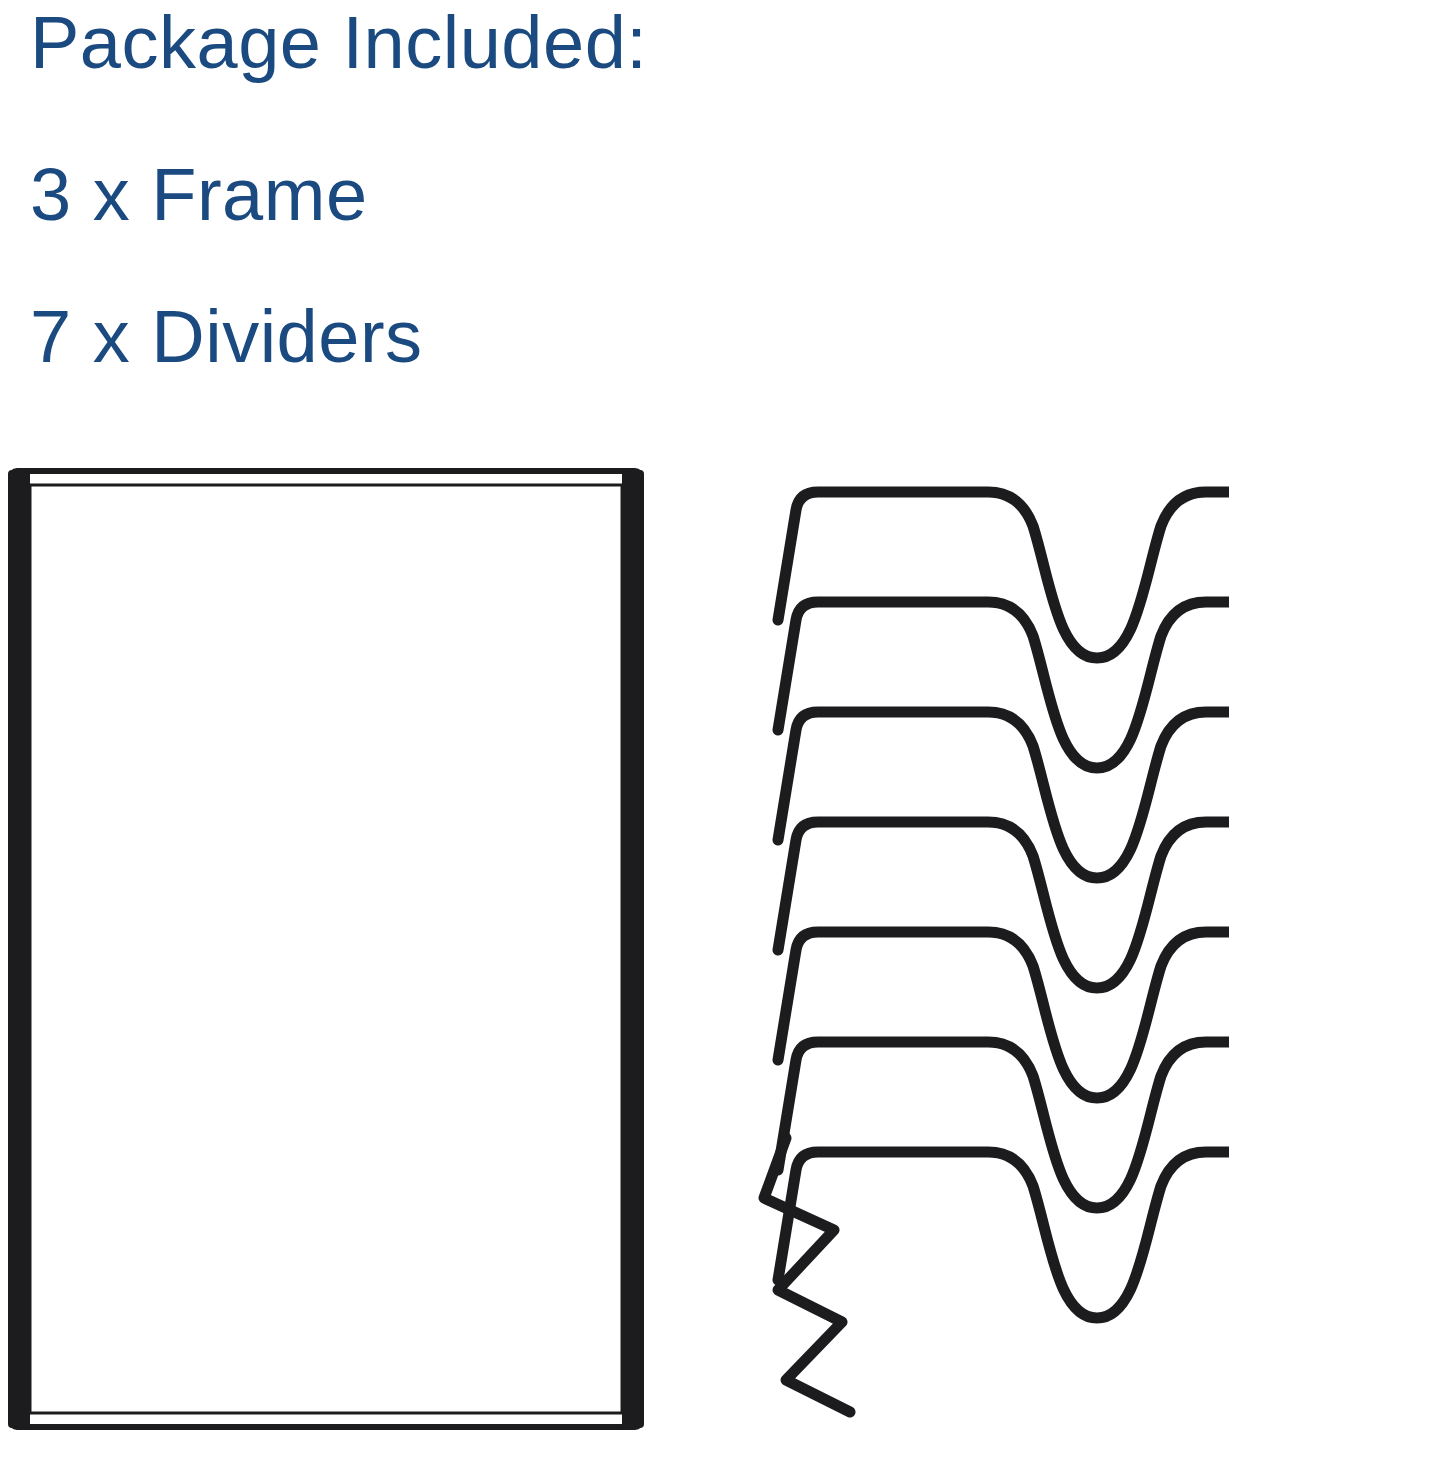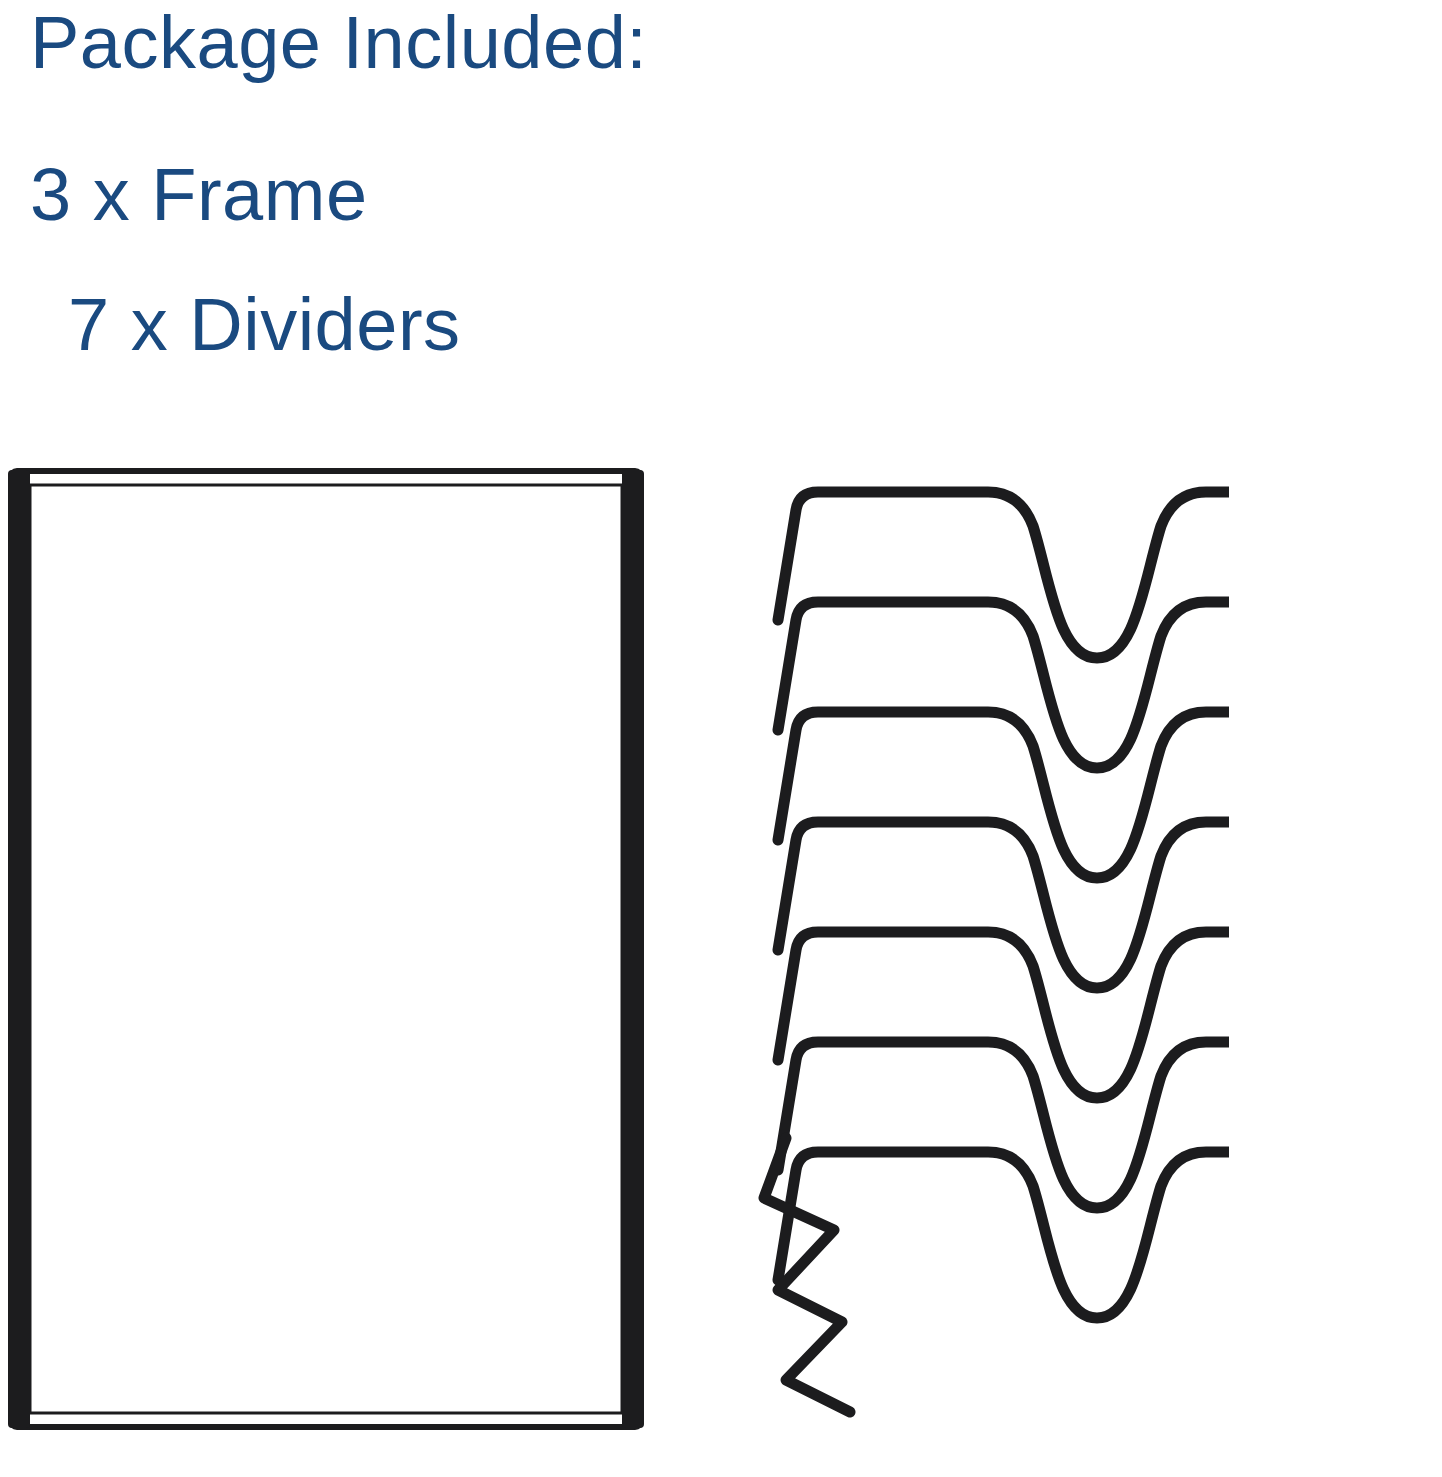--- a/index.html
+++ b/index.html
@@ -20,21 +20,21 @@
     left: 30px;
     color: #1a4a80;
     font-size: 74px;
     font-weight: 400;
     letter-spacing: 0.5px;
     white-space: nowrap;
     line-height: 1;
   }
   .heading    { top: 6px; }
   .item-line1 { top: 158px; }
-  .item-line2 { top: 288px; margin-left: 38px; }
+  .item-line2 { top: 300px; }
 
   .graphics {
     position: absolute;
     left: 0;
     top: 0;
     width: 1442px;
     height: 1477px;
   }
   .frame-svg {
     position: absolute;

